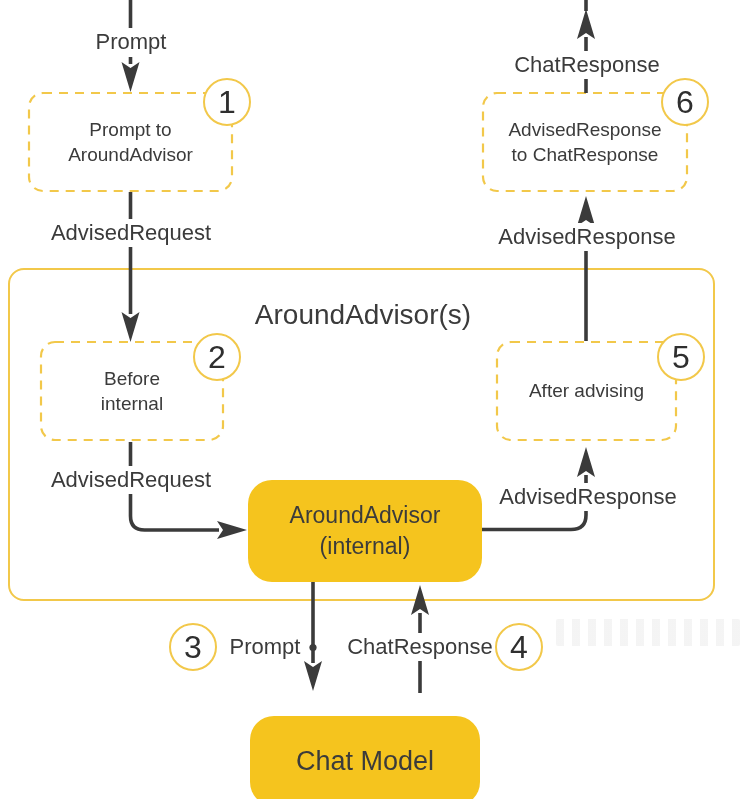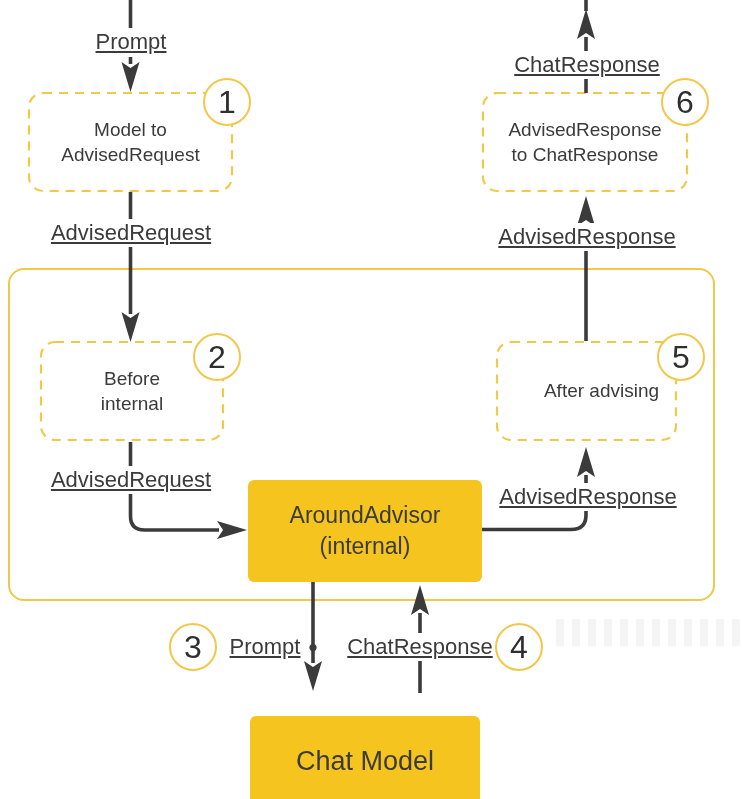--- a/index.html
+++ b/index.html
@@ -29,27 +29,27 @@
   svg.wires .shaft{stroke:var(--ink);stroke-width:3.6;fill:none;stroke-linejoin:round;}
   svg.wires .head{fill:var(--ink);stroke:none;}
   svg.wires .dashrect{fill:#FFFFFF;stroke:var(--accent);stroke-width:2.2;stroke-dasharray:9 7;}
   svg.wires .dot{fill:var(--ink);}
   .boxtext{
     position:absolute;display:flex;align-items:center;justify-content:center;
     text-align:center;z-index:3;font-size:19px;line-height:1.32;color:var(--ink);
   }
   .solid-node{
     position:absolute;display:flex;align-items:center;justify-content:center;
-    text-align:center;background:var(--node_fill);border-radius:6px;
+    text-align:center;background:var(--node_fill);border-radius:24px;
     z-index:3;color:var(--ink);
   }
   .elabel{
     position:absolute;transform:translate(-50%,-50%);
     background:var(--canvas);padding:1px 5px;white-space:nowrap;
-    font-size:22px;z-index:4;color:var(--ink);text-decoration:underline;
+    font-size:22px;z-index:4;color:var(--ink);
   }
   .badge{
     position:absolute;width:48px;height:48px;border-radius:50%;
     background:#FFFFFF;border:2.4px solid var(--accent);box-sizing:border-box;
     display:flex;align-items:center;justify-content:center;
     font-size:32px;z-index:5;color:#2F2F2F;
   }
   .watermark{
     position:absolute;left:556px;top:619px;width:184px;height:27px;z-index:0;
     background:repeating-linear-gradient(90deg,
@@ -59,20 +59,21 @@
   }
 </style>
 </head>
 <body>
 
 <div class="stage">
 
   <div class="watermark"></div>
 
   <div class="container-box"></div>
+  <div class="container-title">AroundAdvisor(s)</div>
 
   <svg class="wires" width="742" height="799" viewBox="0 0 742 799">
 
     <rect class="dashrect" x="29" y="93" width="203" height="98" rx="14"></rect>
     <rect class="dashrect" x="483" y="93" width="204" height="98" rx="14"></rect>
     <rect class="dashrect" x="41" y="342" width="182" height="98" rx="14"></rect>
     <rect class="dashrect" x="497" y="342" width="179" height="98" rx="14"></rect>
 
     <path class="shaft" d="M130.5 0 V28"></path>
     <path class="shaft" d="M130.5 57 V64"></path>
@@ -93,29 +94,29 @@
     <polygon class="head" points="586,447 577,477 586,471 595,477"></polygon>
     <polygon class="head" points="586,196 577,226 586,220 595,226"></polygon>
     <polygon class="head" points="586,9 577,39 586,33 595,39"></polygon>
     <polygon class="head" points="420,585 411,615 420,609 429,615"></polygon>
     <polygon class="head" points="313,691 304,661 313,667 322,661"></polygon>
 
     <circle class="dot" cx="313" cy="647.5" r="3.6"></circle>
   </svg>
 
   <div class="boxtext" style="left:28px;top:92px;width:205px;height:100px;">
-    <span style="width:150px;">Model to AdvisedRequest</span>
+    <span style="width:150px;">Prompt to AroundAdvisor</span>
   </div>
   <div class="boxtext" style="left:482px;top:92px;width:206px;height:100px;align-items:center;">
     <span style="width:158px;">AdvisedResponse to ChatResponse</span>
   </div>
   <div class="boxtext" style="left:40px;top:341px;width:184px;height:100px;">
     <span style="width:84px;">Before internal</span>
   </div>
-  <div class="boxtext" style="left:511px;top:341px;width:181px;height:100px;text-align:center;">
+  <div class="boxtext" style="left:496px;top:341px;width:181px;height:100px;text-align:center;">
     <span>After advising</span>
   </div>
 
   <div class="solid-node" style="left:248px;top:480px;width:234px;height:102px;font-size:23px;line-height:1.35;">
     <span style="width:200px;">AroundAdvisor (internal)</span>
   </div>
   <div class="solid-node" style="left:250px;top:693px;width:230px;height:90px;font-size:27px;margin-top:23px;">
     <span>Chat Model</span>
   </div>
 

